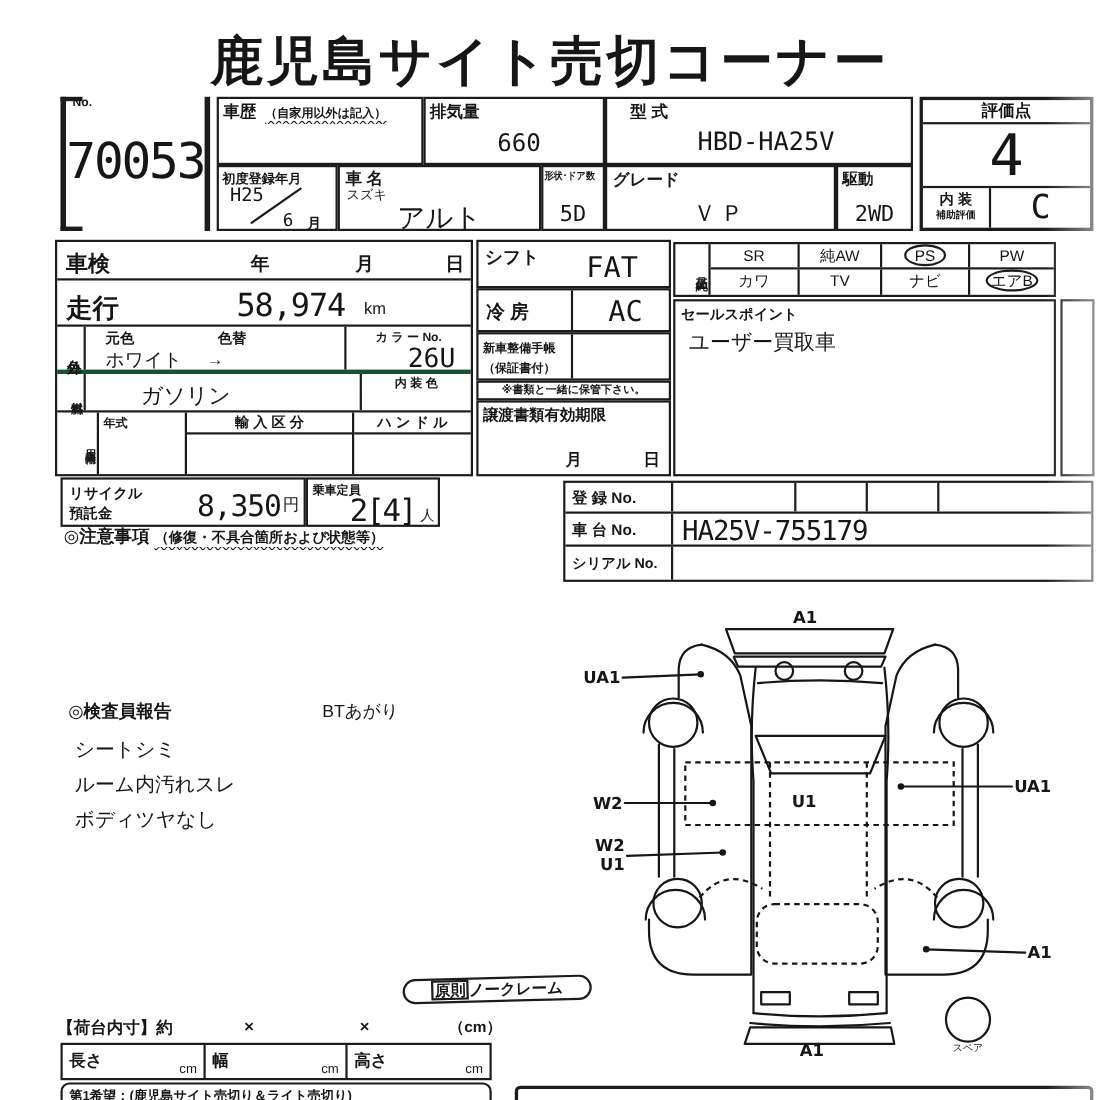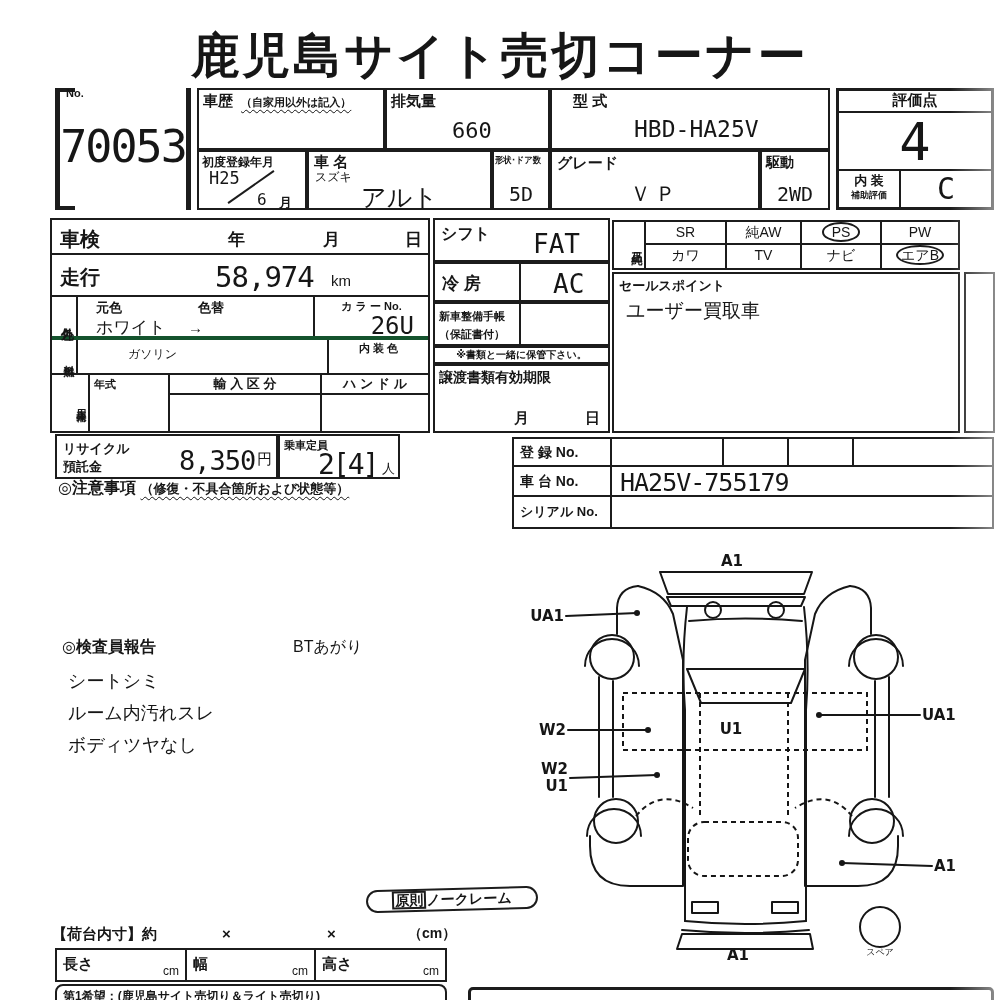--- a/index.html
+++ b/index.html
@@ -87,38 +87,38 @@
   </div>
 
   <div class="abs b" style="left:50px;top:218px;width:380px;height:215px;">
     <div class="row" style="top:0;height:35px;border-bottom:2px solid #1c1c1c;">
       <span class="bold" style="position:absolute;left:8px;top:6px;font-size:20px;">車検</span>
       <span class="bold" style="position:absolute;left:176px;top:8px;font-size:17px;">年</span>
       <span class="bold" style="position:absolute;left:271px;top:8px;font-size:17px;">月</span>
       <span class="bold" style="position:absolute;right:6px;top:8px;font-size:17px;">日</span>
     </div>
     <div class="row" style="top:35px;height:42px;border-bottom:2px solid #1c1c1c;">
-      <span class="bold" style="position:absolute;left:8px;top:9px;font-size:20px;">走行</span>
+      <span class="bold" style="position:absolute;left:8px;top:9px;font-size:24px;">走行</span>
       <span class="mono" style="position:absolute;left:163px;top:5px;font-size:29px;letter-spacing:-1px;">58,974</span>
       <span style="position:absolute;left:279px;top:17px;font-size:15px;">km</span>
     </div>
     <div class="row" style="top:77px;height:43px;border-bottom:4px solid #14532d;">
       <div class="vert bold ctr" style="position:absolute;left:0;top:0;width:26px;height:100%;border-right:2px solid #1c1c1c;box-sizing:border-box;font-size:13px;padding-top:2px;">外色</div>
       <span class="bold" style="position:absolute;left:44px;top:2px;font-size:13px;">元色</span>
       <span class="bold" style="position:absolute;left:146px;top:2px;font-size:13px;">色替</span>
       <span style="position:absolute;left:44px;top:19px;font-size:17px;">ホワイト</span>
       <span style="position:absolute;left:136px;top:22px;font-size:15px;">→</span>
       <div style="position:absolute;left:261px;top:0;right:0;height:100%;border-left:2px solid #1c1c1c;box-sizing:border-box;">
         <div class="bold ctr" style="font-size:11px;margin-top:2px;">カ ラ ー No.</div>
         <span class="mono" style="position:absolute;right:14px;top:15px;font-size:24px;">26U</span>
       </div>
     </div>
     <div class="row" style="top:120px;height:35px;border-bottom:2px solid #1c1c1c;">
       <div class="vert bold ctr" style="position:absolute;left:0;top:0;width:26px;height:100%;border-right:2px solid #1c1c1c;box-sizing:border-box;font-size:11px;padding-top:1px;">燃料</div>
-      <span style="position:absolute;left:76px;top:6px;font-size:12px;">ガソリン</span>
+      <span style="position:absolute;left:76px;top:6px;font-size:20px;">ガソリン</span>
       <div style="position:absolute;left:275px;top:0;right:0;height:100%;border-left:2px solid #1c1c1c;box-sizing:border-box;">
         <div class="bold ctr" style="font-size:11px;margin-top:1px;">内 装 色</div>
       </div>
     </div>
     <div class="row" style="top:155px;bottom:0;">
       <div class="vert bold ctr" style="position:absolute;left:0;top:0;width:38px;height:100%;border-right:2px solid #1c1c1c;box-sizing:border-box;font-size:10px;padding-top:2px;">輸入車用</div>
       <div style="position:absolute;left:38px;top:0;width:80px;height:100%;border-right:2px solid #1c1c1c;box-sizing:border-box;">
         <span class="bold" style="position:absolute;left:4px;top:2px;font-size:11px;">年式</span>
       </div>
       <div style="position:absolute;left:118px;top:0;width:152px;height:100%;border-right:2px solid #1c1c1c;box-sizing:border-box;">

